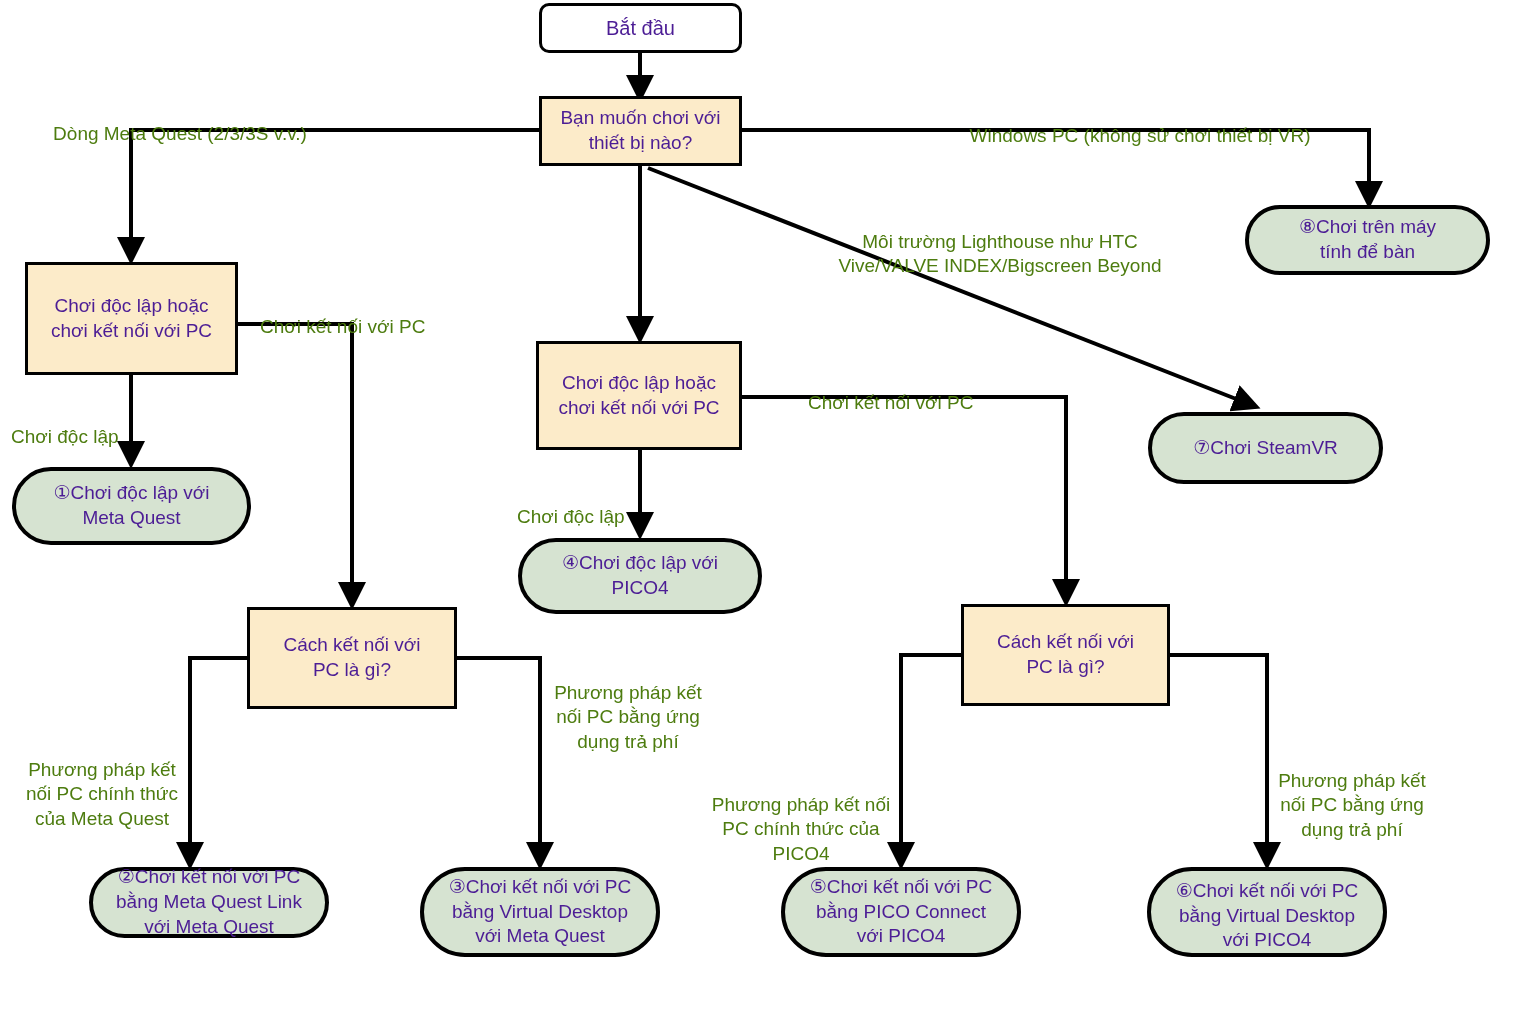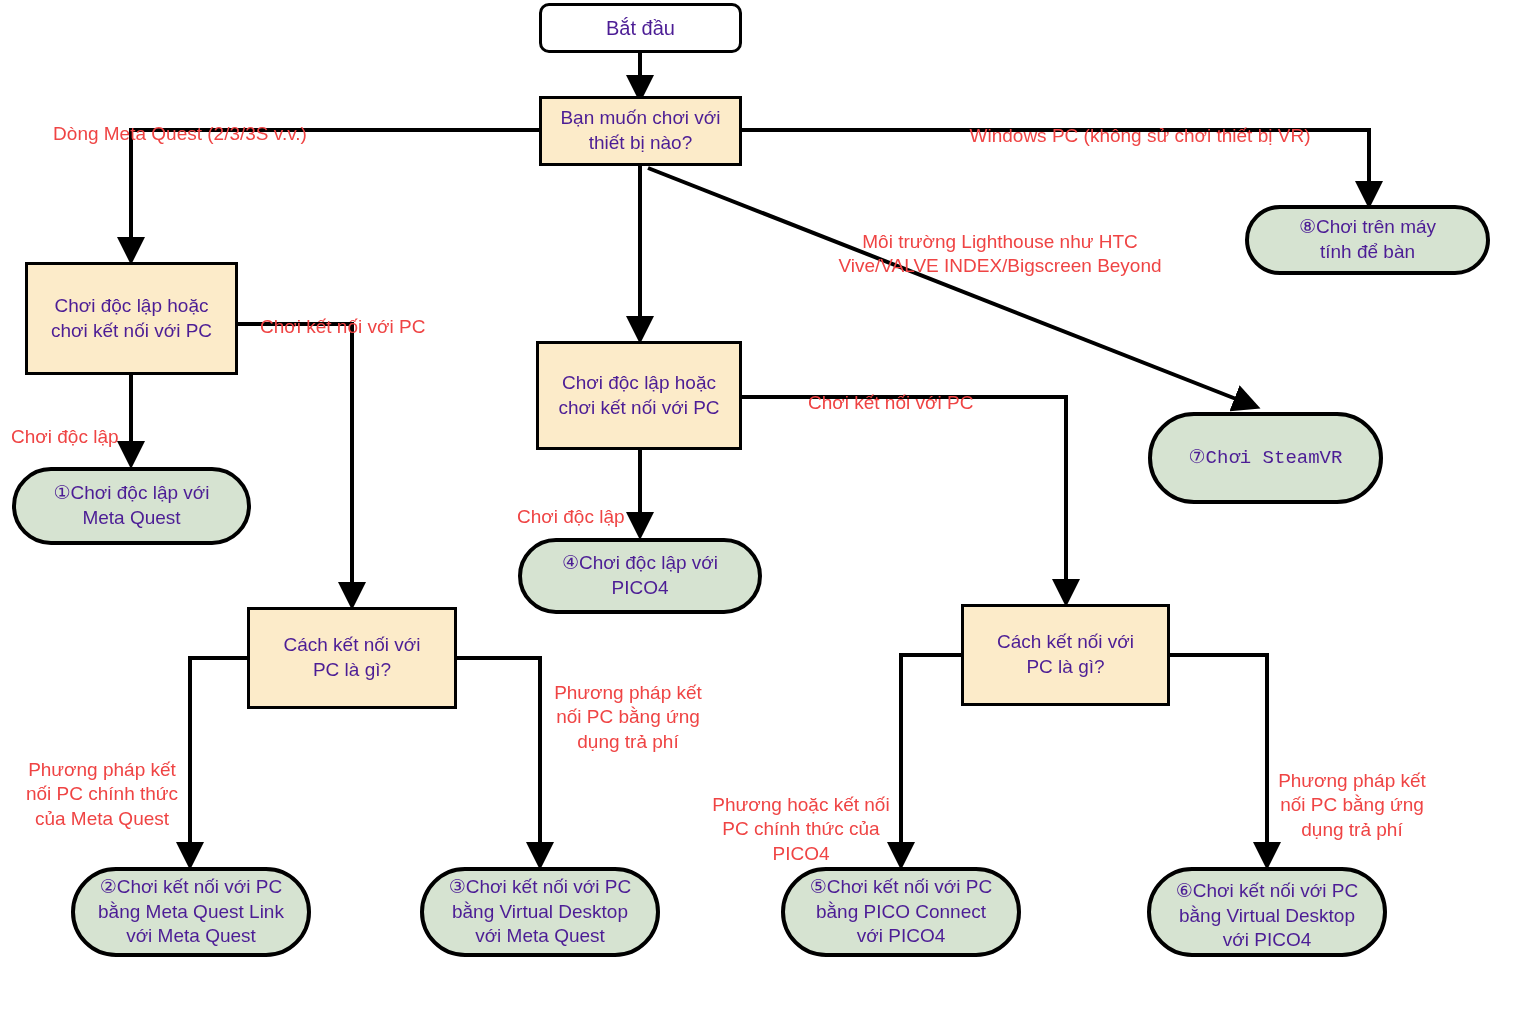--- a/index.html
+++ b/index.html
@@ -48,21 +48,21 @@
     font-size: 19px;
   }
   .node.start {
     background: #ffffff;
     border: 3px solid #000000;
     border-radius: 10px;
     font-size: 20px;
   }
   .edge-label {
     position: absolute;
-    color: #ef4444;
+    color: #4d7c0f;
     font-size: 19px;
     line-height: 1.30;
     white-space: pre-line;
     text-align: center;
     z-index: 3;
   }
   .edge-label.left-align { text-align: left; }
 </style>
 </head>
 <body>
@@ -132,21 +132,21 @@
   <div class="node process" style="left:961px; top:604px; width:209px; height:102px;">
     <span>Cách kết nối với
 PC là gì?</span>
   </div>
 
   <div class="node terminal" style="left:12px; top:467px; width:239px; height:78px;">
     <span>①Chơi độc lập với
 Meta Quest</span>
   </div>
 
-  <div class="node terminal" style="left:71px; top:867px; width:240px; height:90px;">
+  <div class="node terminal" style="left:89px; top:867px; width:240px; height:71px;">
     <span>②Chơi kết nối với PC
 bằng Meta Quest Link
 với Meta Quest</span>
   </div>
 
   <div class="node terminal" style="left:420px; top:867px; width:240px; height:90px;">
     <span>③Chơi kết nối với PC
 bằng Virtual Desktop
 với Meta Quest</span>
   </div>
@@ -161,21 +161,21 @@
 bằng PICO Connect
 với PICO4</span>
   </div>
 
   <div class="node terminal" style="left:1147px; top:867px; width:240px; height:90px;align-items:flex-end;">
     <span>⑥Chơi kết nối với PC
 bằng Virtual Desktop
 với PICO4</span>
   </div>
 
-  <div class="node terminal" style="left:1148px; top:412px; width:235px; height:92px;font-family:Liberation Mono, monospace;">
+  <div class="node terminal" style="left:1148px; top:412px; width:235px; height:72px;">
     <span>⑦Chơi SteamVR</span>
   </div>
 
   <div class="node terminal" style="left:1245px; top:205px; width:245px; height:70px;">
     <span>⑧Chơi trên máy
 tính để bàn</span>
   </div>
 
   <div class="edge-label" style="left:40px; top:97px; width:280px;">
     <span>Dòng Meta Quest (2/3/3S v.v.)</span>
@@ -213,21 +213,21 @@
 của Meta Quest</span>
   </div>
 
   <div class="edge-label" style="left:548px; top:656px; width:160px;">
     <span>Phương pháp kết
 nối PC bằng ứng
 dụng trả phí</span>
   </div>
 
   <div class="edge-label" style="left:706px; top:768px; width:190px;">
-    <span>Phương hoặc kết nối
+    <span>Phương pháp kết nối
 PC chính thức của
 PICO4</span>
   </div>
 
   <div class="edge-label" style="left:1272px; top:744px; width:160px;">
     <span>Phương pháp kết
 nối PC bằng ứng
 dụng trả phí</span>
   </div>
 

